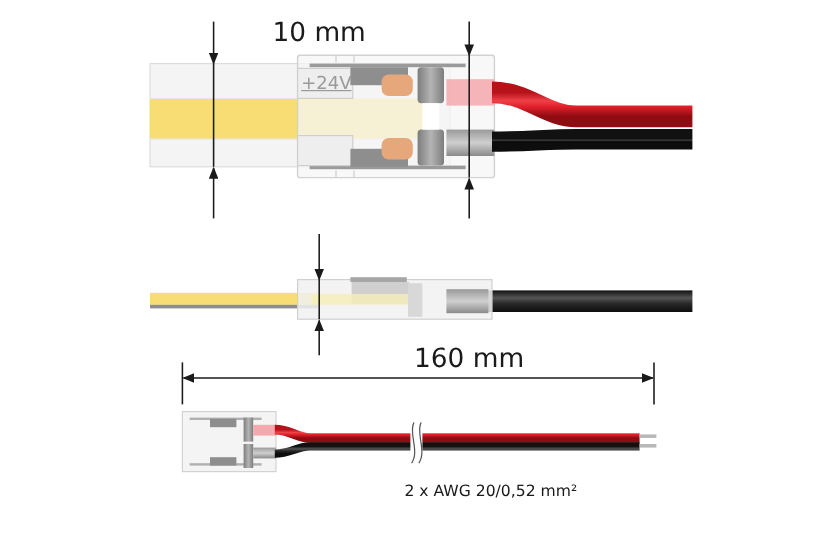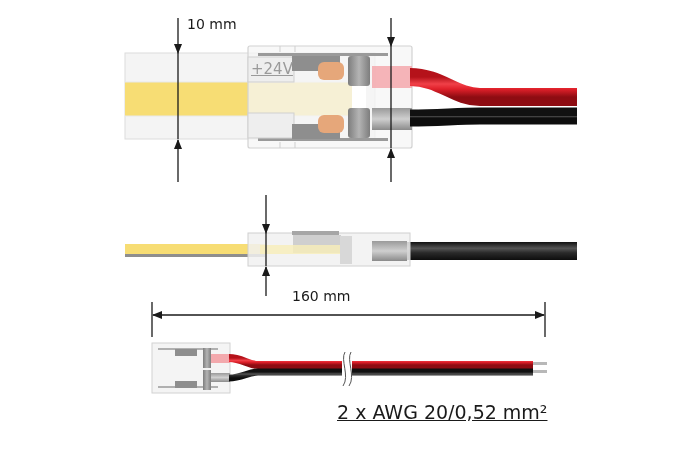--- a/index.html
+++ b/index.html
@@ -1,20 +1,20 @@
 <!DOCTYPE html>
 <html><head>
   <meta charset="utf-8">
   <style>
     html, body { margin: 0; padding: 0; background: #ffffff; }
     body { width: 700px; height: 450px; overflow: hidden; position: relative; }
     #stage { position: absolute; left: 0; top: 0; width: 700px; height: 450px; }
     .lbl { position: absolute; font-family: "DejaVu Sans", sans-serif; color: #1a1a1a; white-space: nowrap; line-height: 1; }
-    .lbl-dim { font-size: 14px; }
-    .lbl-spec { font-size: 19px; text-decoration: underline; }
+    .lbl-dim { font-size: 22px; margin-left: 40px; }
+    .lbl-spec { font-size: 13px; }
     .lbl-voltage { font-size: 15px; color: #9a9a9a; }
   </style>
 </head>
 <body>
 
 <div id="stage">
   <svg width="700" height="450" viewBox="0 0 700 450" xmlns="http://www.w3.org/2000/svg">
     <defs>
       <linearGradient id="gRed" x1="0" y1="0" x2="0" y2="1">
         <stop offset="0" stop-color="#b5121a"></stop>
@@ -152,15 +152,15 @@
           <path d="M345,352 C340,360 350,376 343,386" fill="none" stroke="#555" stroke-width="1"></path>
           <path d="M351,352 C346,360 356,376 349,386" fill="none" stroke="#555" stroke-width="1"></path>
         </g>
       </g>
     </g>
   </svg>
 
   
   <div class="lbl lbl-dim" style="left:187px; top:17px;">10 mm</div>
   <div class="lbl lbl-voltage" style="left:251px; top:62px;text-decoration:underline;">+24V</div>
-  <div class="lbl lbl-dim" style="left:292px; top:289px;">160 mm</div>
+  <div class="lbl lbl-dim" style="left:305px; top:289px;">160 mm</div>
   <div class="lbl lbl-spec" style="left:337px; top:403px;">2 x AWG 20/0,52 mm²</div>
 </div>
 
 </body></html>

